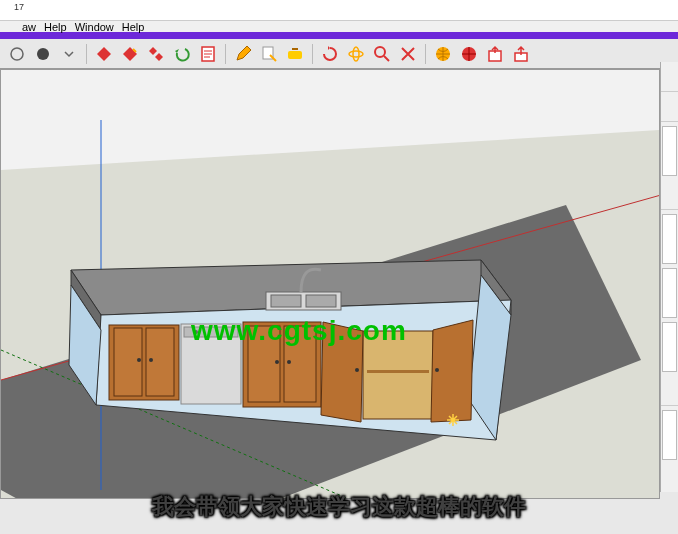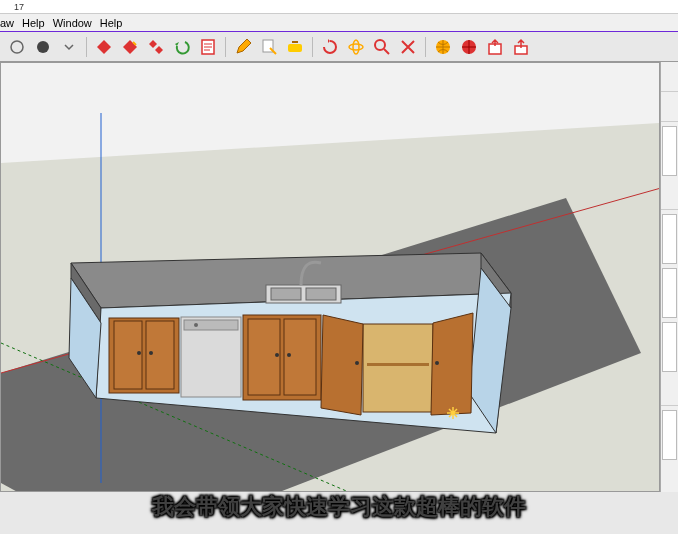--- a/index.html
+++ b/index.html
@@ -5,37 +5,37 @@
 * { margin: 0; padding: 0; box-sizing: border-box; }
 body {
   width: 678px;
   height: 534px;
   font-family: "Microsoft YaHei", Arial, sans-serif;
   background: #e8e8e8;
   overflow: hidden;
   position: relative;
 }
 .title-bar {
-  height: 14px;
+  height: 21px;
   background: #fff;
   font-size: 9px;
   color: #333;
   padding-left: 14px;
   line-height: 14px;
   border-bottom: 1px solid #ccc;
 }
 .menu-bar {
   height: 18px;
   background: #f0f0f0;
   font-size: 11px;
   display: flex;
   gap: 8px;
-  padding-left: 0;
+  padding-left: 22px;
   align-items: center;
-  border-bottom: 1px solid #6d28d9;
+  border-bottom: 7px solid #6d28d9;
 }
 .menu-bar span { cursor: default; }
 .toolbar {
   height: 30px;
   background: #e8e8e8;
   display: flex;
   align-items: center;
   padding: 2px 6px;
   gap: 4px;
   border-bottom: 1px solid #999;
@@ -289,20 +289,21 @@
     <polygon points="322,252 362,261 360,352 320,345" fill="#b87030" stroke="#5a3010"></polygon>
     <polygon points="432,260 472,250 470,350 430,352" fill="#b87030" stroke="#5a3010"></polygon>
     <circle cx="356" cy="300" r="2" fill="#333"></circle>
       <circle cx="436" cy="300" r="2" fill="#333"></circle>
 
     <g>
       <path d="M452 350 L456 346 M452 350 L448 346 M452 350 L456 354 M452 350 L448 354 M452 344 L452 356 M446 350 L458 350" stroke="#ffd040" stroke-width="1.5"></path>
     </g>
   </svg>
 
+  <div class="watermark">www.cgtsj.com</div>
 </div>
 
 <div class="right-panel">
   <div class="right-panel-item"></div>
   <div class="right-panel-item"></div>
   <div class="right-box"></div>
   <div class="right-panel-item"></div>
   <div class="right-box"></div>
   <div class="right-box"></div>
   <div class="right-box"></div>

